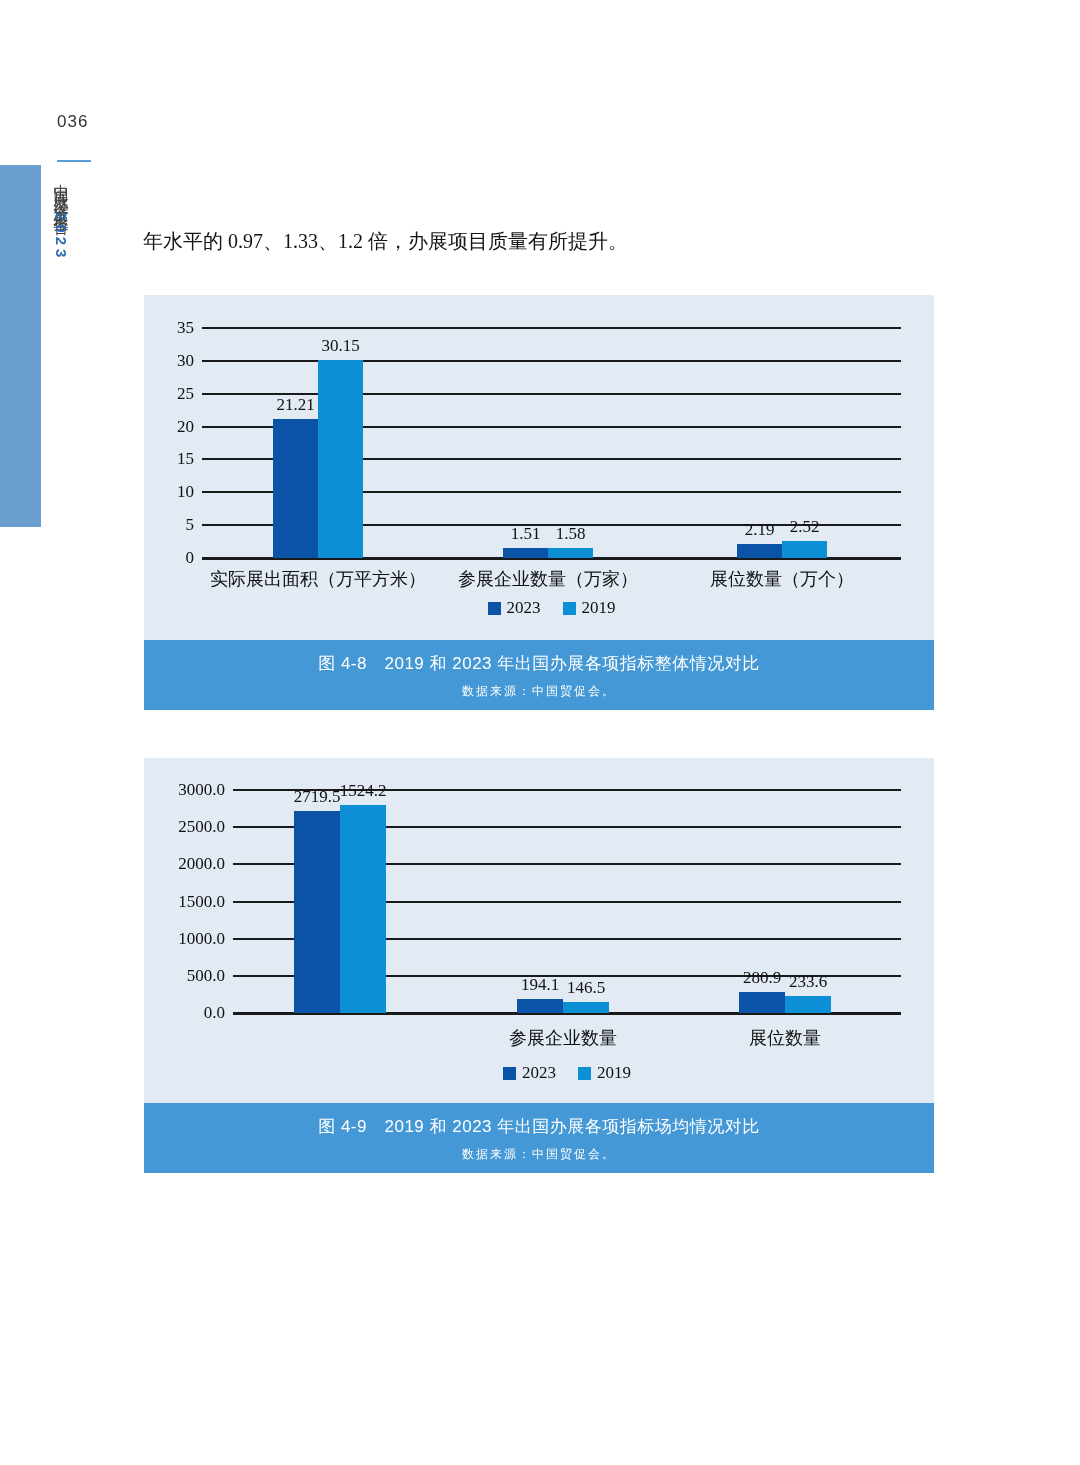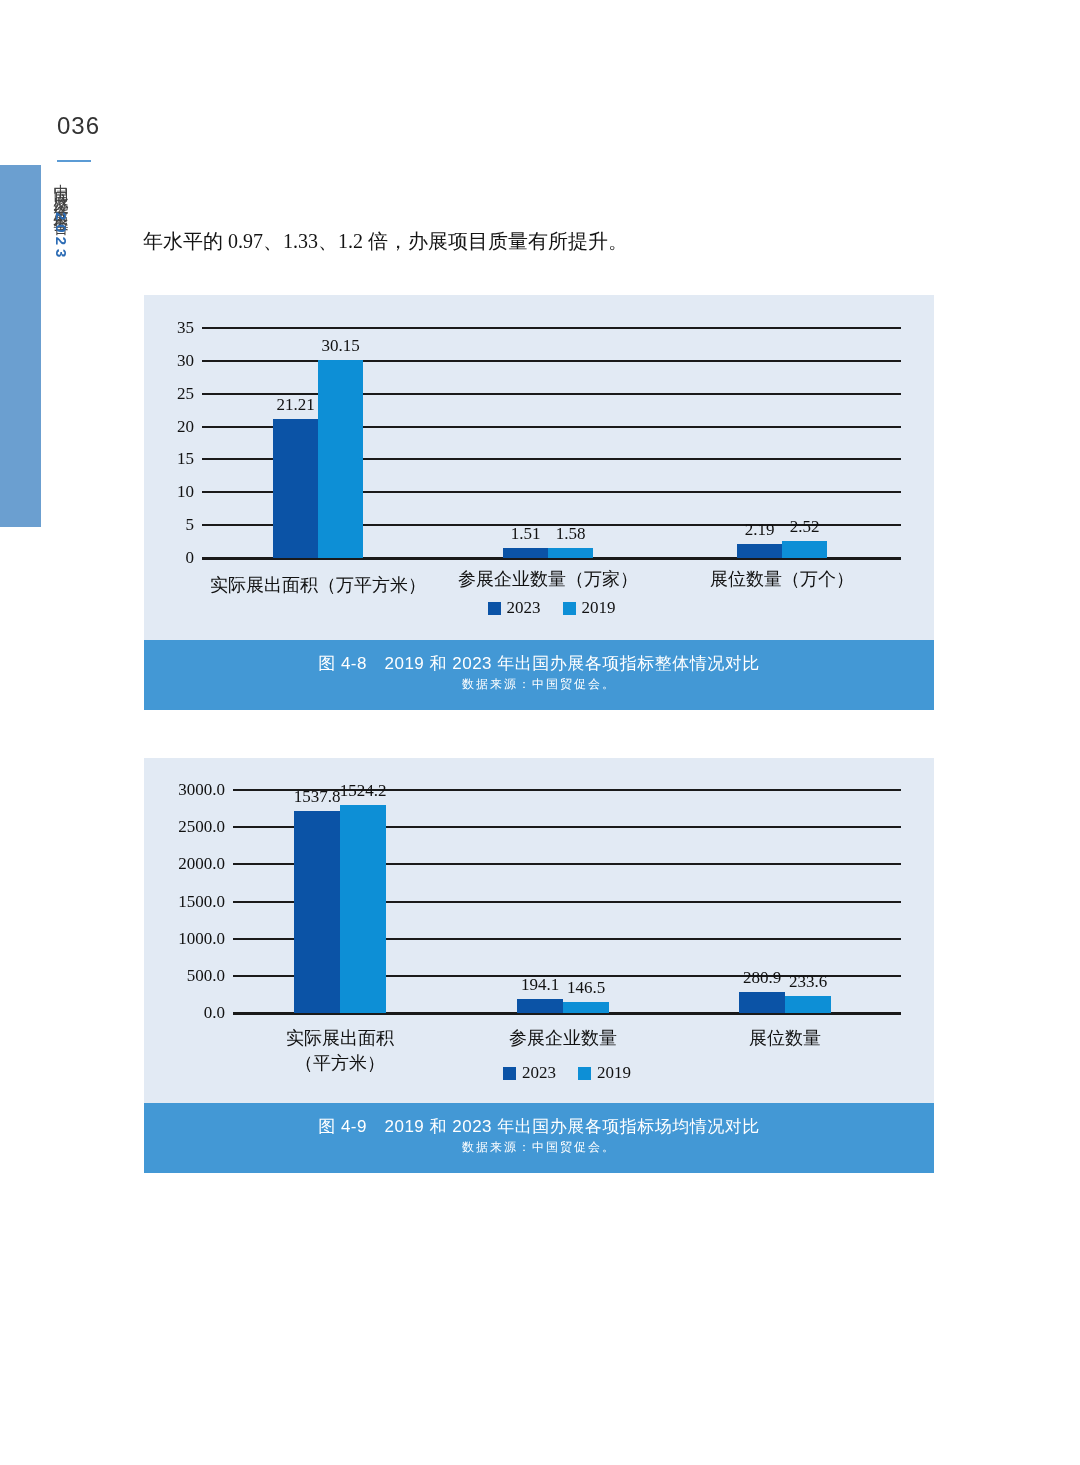--- a/index.html
+++ b/index.html
@@ -1,21 +1,21 @@
 <!DOCTYPE html>
 <html><head>
 <meta charset="utf-8">
 <style>
   html,body { margin:0; padding:0; background:#ffffff; }
   .page {
     position:relative; width:1080px; height:1465px; background:#ffffff;
     font-family:"Liberation Serif","DejaVu Serif",serif; overflow:hidden;
   }
   .page-number {
-    position:absolute; left:57px; top:112px; font-size:24px; color:#333333;
+    position:absolute; left:57px; top:112px; font-size:17px; color:#333333;
     font-family:"Liberation Sans","DejaVu Sans",sans-serif; letter-spacing:1px;
   }
   .accent-line { position:absolute; left:57px; top:160px; width:34px; height:2px; }
   .sidebar-rect { position:absolute; left:0; top:165px; width:41px; height:362px; }
   .side-title {
     position:absolute; left:51px; top:172px; height:290px;
     writing-mode:vertical-rl; text-orientation:mixed;
     font-family:"Liberation Sans","DejaVu Sans",sans-serif;
     font-size:15px; letter-spacing:4px; color:#3f3f3f;
   }
@@ -26,21 +26,21 @@
   }
   .figure { position:absolute; left:144px; width:790px; }
   .figure-1 { top:295px; }
   .figure-2 { top:758px; }
   .chart-panel { position:relative; width:790px; height:345px; }
   .caption-bar {
     position:relative; width:790px; height:70px; color:#ffffff; text-align:center;
     font-family:"Liberation Sans","DejaVu Sans",sans-serif;
   }
   .caption-title { padding-top:12px; font-size:17px; letter-spacing:0.5px; }
-  .caption-source { margin-top:1px; font-size:12px; letter-spacing:2px; }
+  .caption-source { margin-top:8px; font-size:12px; letter-spacing:2px; }
   
   .gridline { position:absolute; background:#1a1a1a; height:2px; }
   .gridline.base { height:3px; }
   .tick-label { position:absolute; text-align:right; font-size:17px; color:#111111; height:20px; line-height:20px; }
   .bar { position:absolute; }
   .bar-label { position:absolute; text-align:center; font-size:17px; color:#111111; height:20px; line-height:20px; }
   .cat-label { position:absolute; text-align:center; font-size:18px; color:#111111; white-space:pre-line; line-height:25px; }
   .legend { position:absolute; display:flex; gap:22px; font-size:17px; color:#111111; }
   .legend-item { display:flex; align-items:center; gap:6px; }
   .legend-swatch { width:13px; height:13px; display:inline-block; }
@@ -84,21 +84,21 @@
         <div class="bar" style="left: 359px; top: 253.077px; width: 45px; height: 9.92286px; background: rgb(11, 83, 166);"></div>
         <div class="bar-label" style="left: 341.5px; top: 229.077px; width: 80px;">1.51</div>
         <div class="bar" style="left: 593px; top: 248.609px; width: 45px; height: 14.3914px; background: rgb(11, 83, 166);"></div>
         <div class="bar-label" style="left: 575.5px; top: 224.609px; width: 80px;">2.19</div>
         <div class="bar" style="left: 174px; top: 64.8714px; width: 45px; height: 198.129px; background: rgb(13, 143, 214);"></div>
         <div class="bar-label" style="left: 156.5px; top: 40.8714px; width: 80px;">30.15</div>
         <div class="bar" style="left: 404px; top: 252.617px; width: 45px; height: 10.3829px; background: rgb(13, 143, 214);"></div>
         <div class="bar-label" style="left: 386.5px; top: 228.617px; width: 80px;">1.58</div>
         <div class="bar" style="left: 638px; top: 246.44px; width: 45px; height: 16.56px; background: rgb(13, 143, 214);"></div>
         <div class="bar-label" style="left: 620.5px; top: 222.44px; width: 80px;">2.52</div>
-        <div class="cat-label" style="left: 34px; top: 272px; width: 280px; margin-top: 6px;">实际展出面积（万平方米）</div>
+        <div class="cat-label" style="left: 34px; top: 272px; width: 280px;">实际展出面积（万平方米）</div>
         <div class="cat-label" style="left: 498px; top: 272px; width: 280px;">展位数量（万个）</div>
         <div class="cat-label" style="left: 264px; top: 272px; width: 280px;">参展企业数量（万家）</div>
         <div class="legend" style="left: 327.5px; top: 303px; width: 160px; justify-content: center;">
           <div class="legend-item">
             <span class="legend-swatch" style="background: rgb(11, 83, 166);"></span>
             <span>2023</span>
           </div>
           <div class="legend-item">
             <span class="legend-swatch" style="background: rgb(13, 143, 214);"></span>
             <span>2019</span>
@@ -121,33 +121,31 @@
         <div class="tick-label" style="left: -1px; top: 170.667px; width: 82px;">1000.0</div>
         <div class="gridline" style="left: 89px; top: 142.5px; width: 668px;"></div>
         <div class="tick-label" style="left: -1px; top: 133.5px; width: 82px;">1500.0</div>
         <div class="gridline" style="left: 89px; top: 105.333px; width: 668px;"></div>
         <div class="tick-label" style="left: -1px; top: 96.3333px; width: 82px;">2000.0</div>
         <div class="gridline" style="left: 89px; top: 68.1667px; width: 668px;"></div>
         <div class="tick-label" style="left: -1px; top: 59.1667px; width: 82px;">2500.0</div>
         <div class="gridline" style="left: 89px; top: 31px; width: 668px;"></div>
         <div class="tick-label" style="left: -1px; top: 22px; width: 82px;">3000.0</div>
         <div class="bar" style="left: 150px; top: 52.8505px; width: 46px; height: 202.149px; background: rgb(11, 83, 166);"></div>
-        <div class="bar-label" style="left: 133px; top: 28.8505px; width: 80px;">1537.8</div>
+        <div class="bar-label" style="left: 133px; top: 28.8505px; width: 80px;">2719.5</div>
         <div class="bar" style="left: 373px; top: 240.572px; width: 46px; height: 14.4281px; background: rgb(11, 83, 166);"></div>
         <div class="bar-label" style="left: 356px; top: 216.572px; width: 80px;">194.1</div>
         <div class="bar" style="left: 595px; top: 234.12px; width: 46px; height: 20.8802px; background: rgb(11, 83, 166);"></div>
         <div class="bar-label" style="left: 578px; top: 210.12px; width: 80px;">280.9</div>
         <div class="bar" style="left: 196px; top: 47.4539px; width: 46px; height: 207.546px; background: rgb(13, 143, 214);"></div>
         <div class="bar-label" style="left: 179px; top: 23.4539px; width: 80px;">1524.2</div>
         <div class="bar" style="left: 419px; top: 244.11px; width: 46px; height: 10.8898px; background: rgb(13, 143, 214);"></div>
         <div class="bar-label" style="left: 402px; top: 220.11px; width: 80px;">146.5</div>
         <div class="bar" style="left: 641px; top: 237.636px; width: 46px; height: 17.3643px; background: rgb(13, 143, 214);"></div>
         <div class="bar-label" style="left: 624px; top: 213.636px; width: 80px;">233.6</div>
-        <div class="cat-label" style="left: 56px; top: 268px; width: 280px;">实际展出面积
-（平方米）</div>
         <div class="cat-label" style="left: 279px; top: 268px; width: 280px;">参展企业数量</div>
         <div class="cat-label" style="left: 501px; top: 268px; width: 280px;">展位数量</div>
         <div class="legend" style="left: 343px; top: 305px; width: 160px; justify-content: center;">
           <div class="legend-item">
             <span class="legend-swatch" style="background: rgb(11, 83, 166);"></span>
             <span>2023</span>
           </div>
           <div class="legend-item">
             <span class="legend-swatch" style="background: rgb(13, 143, 214);"></span>
             <span>2019</span>

